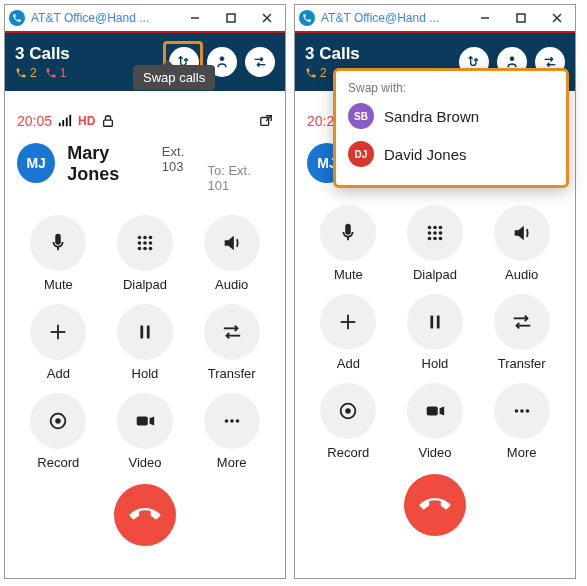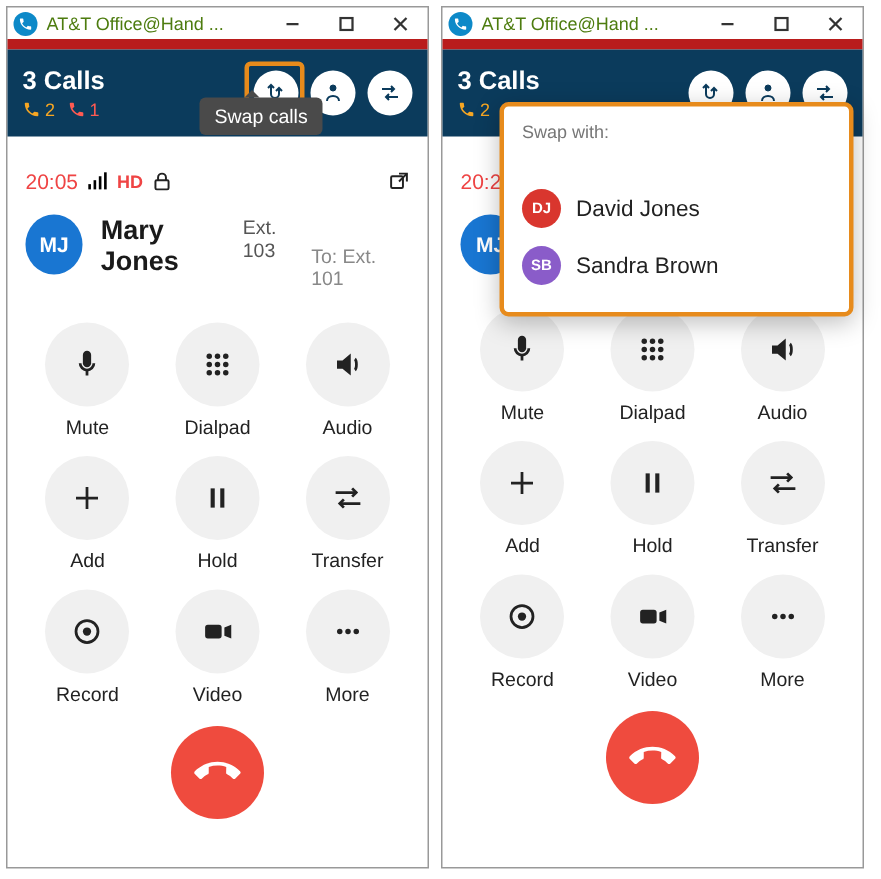--- a/index.html
+++ b/index.html
@@ -23,23 +23,23 @@
     background: #fff;
     display: flex;
     flex-direction: column;
     position: relative;
   }
   
   .titlebar {
     height: 28px;
     display: flex;
     align-items: center;
-    border-bottom: 7px solid #b91c1c;
+    border-bottom: 2px solid #b91c1c;
     font-size: 12px;
-    color: #4d7c0f;
+    color: #3b82f6;
     padding: 0 0 0 4px;
   }
   .app-icon {
     width: 16px; height: 16px;
     border-radius: 50%;
     background: #0d89c8;
     display: flex; align-items: center; justify-content: center;
     margin-right: 6px;
   }
   .app-icon svg { width: 10px; height: 10px; fill: #fff; }
@@ -191,21 +191,21 @@
     background: #fff;
     border: 3px solid #e78b1c;
     border-radius: 6px;
     box-shadow: 0 4px 16px rgba(0,0,0,0.25);
     padding: 10px 12px 12px 12px;
     z-index: 10;
   }
   .swap-popup-title {
     font-size: 12px;
     color: #777;
-    margin-bottom: 25px;
+    margin-bottom: 2px;
   }
   .swap-row {
     display: flex;
     align-items: center;
     gap: 10px;
     padding: 6px 0;
   }
   .mini-avatar {
     width: 26px; height: 26px;
     border-radius: 50%;
@@ -511,26 +511,26 @@
       <div class="contact-info">
         <div class="contact-name">&nbsp;</div>
         <div class="contact-ext">&nbsp;</div>
         <div class="contact-to">&nbsp;</div>
       </div>
     </div>
 
     <div class="swap-popup">
       <div class="swap-popup-title">Swap with:</div>
       <div class="swap-row">
+        <div class="mini-avatar purple">SB</div>
+        <div class="swap-name">Sandra Brown</div>
+      </div>
+      <div class="swap-row">
         <div class="mini-avatar red">DJ</div>
         <div class="swap-name">David Jones</div>
-      </div>
-      <div class="swap-row">
-        <div class="mini-avatar purple">SB</div>
-        <div class="swap-name">Sandra Brown</div>
       </div>
     </div>
 
     <div class="grid">
       <div class="action">
           <div class="act-btn">
             <svg viewBox="0 0 24 24">
               <path d="M12 2a3 3 0 0 0-3 3v6a3 3 0 0 0 6 0V5a3 3 0 0 0-3-3z"></path>
               <path d="M7 11a5 5 0 0 0 10 0" fill="none" stroke="#222" stroke-width="2"></path>
               <line x1="12" y1="16" x2="12" y2="20" stroke="#222" stroke-width="2"></line>

